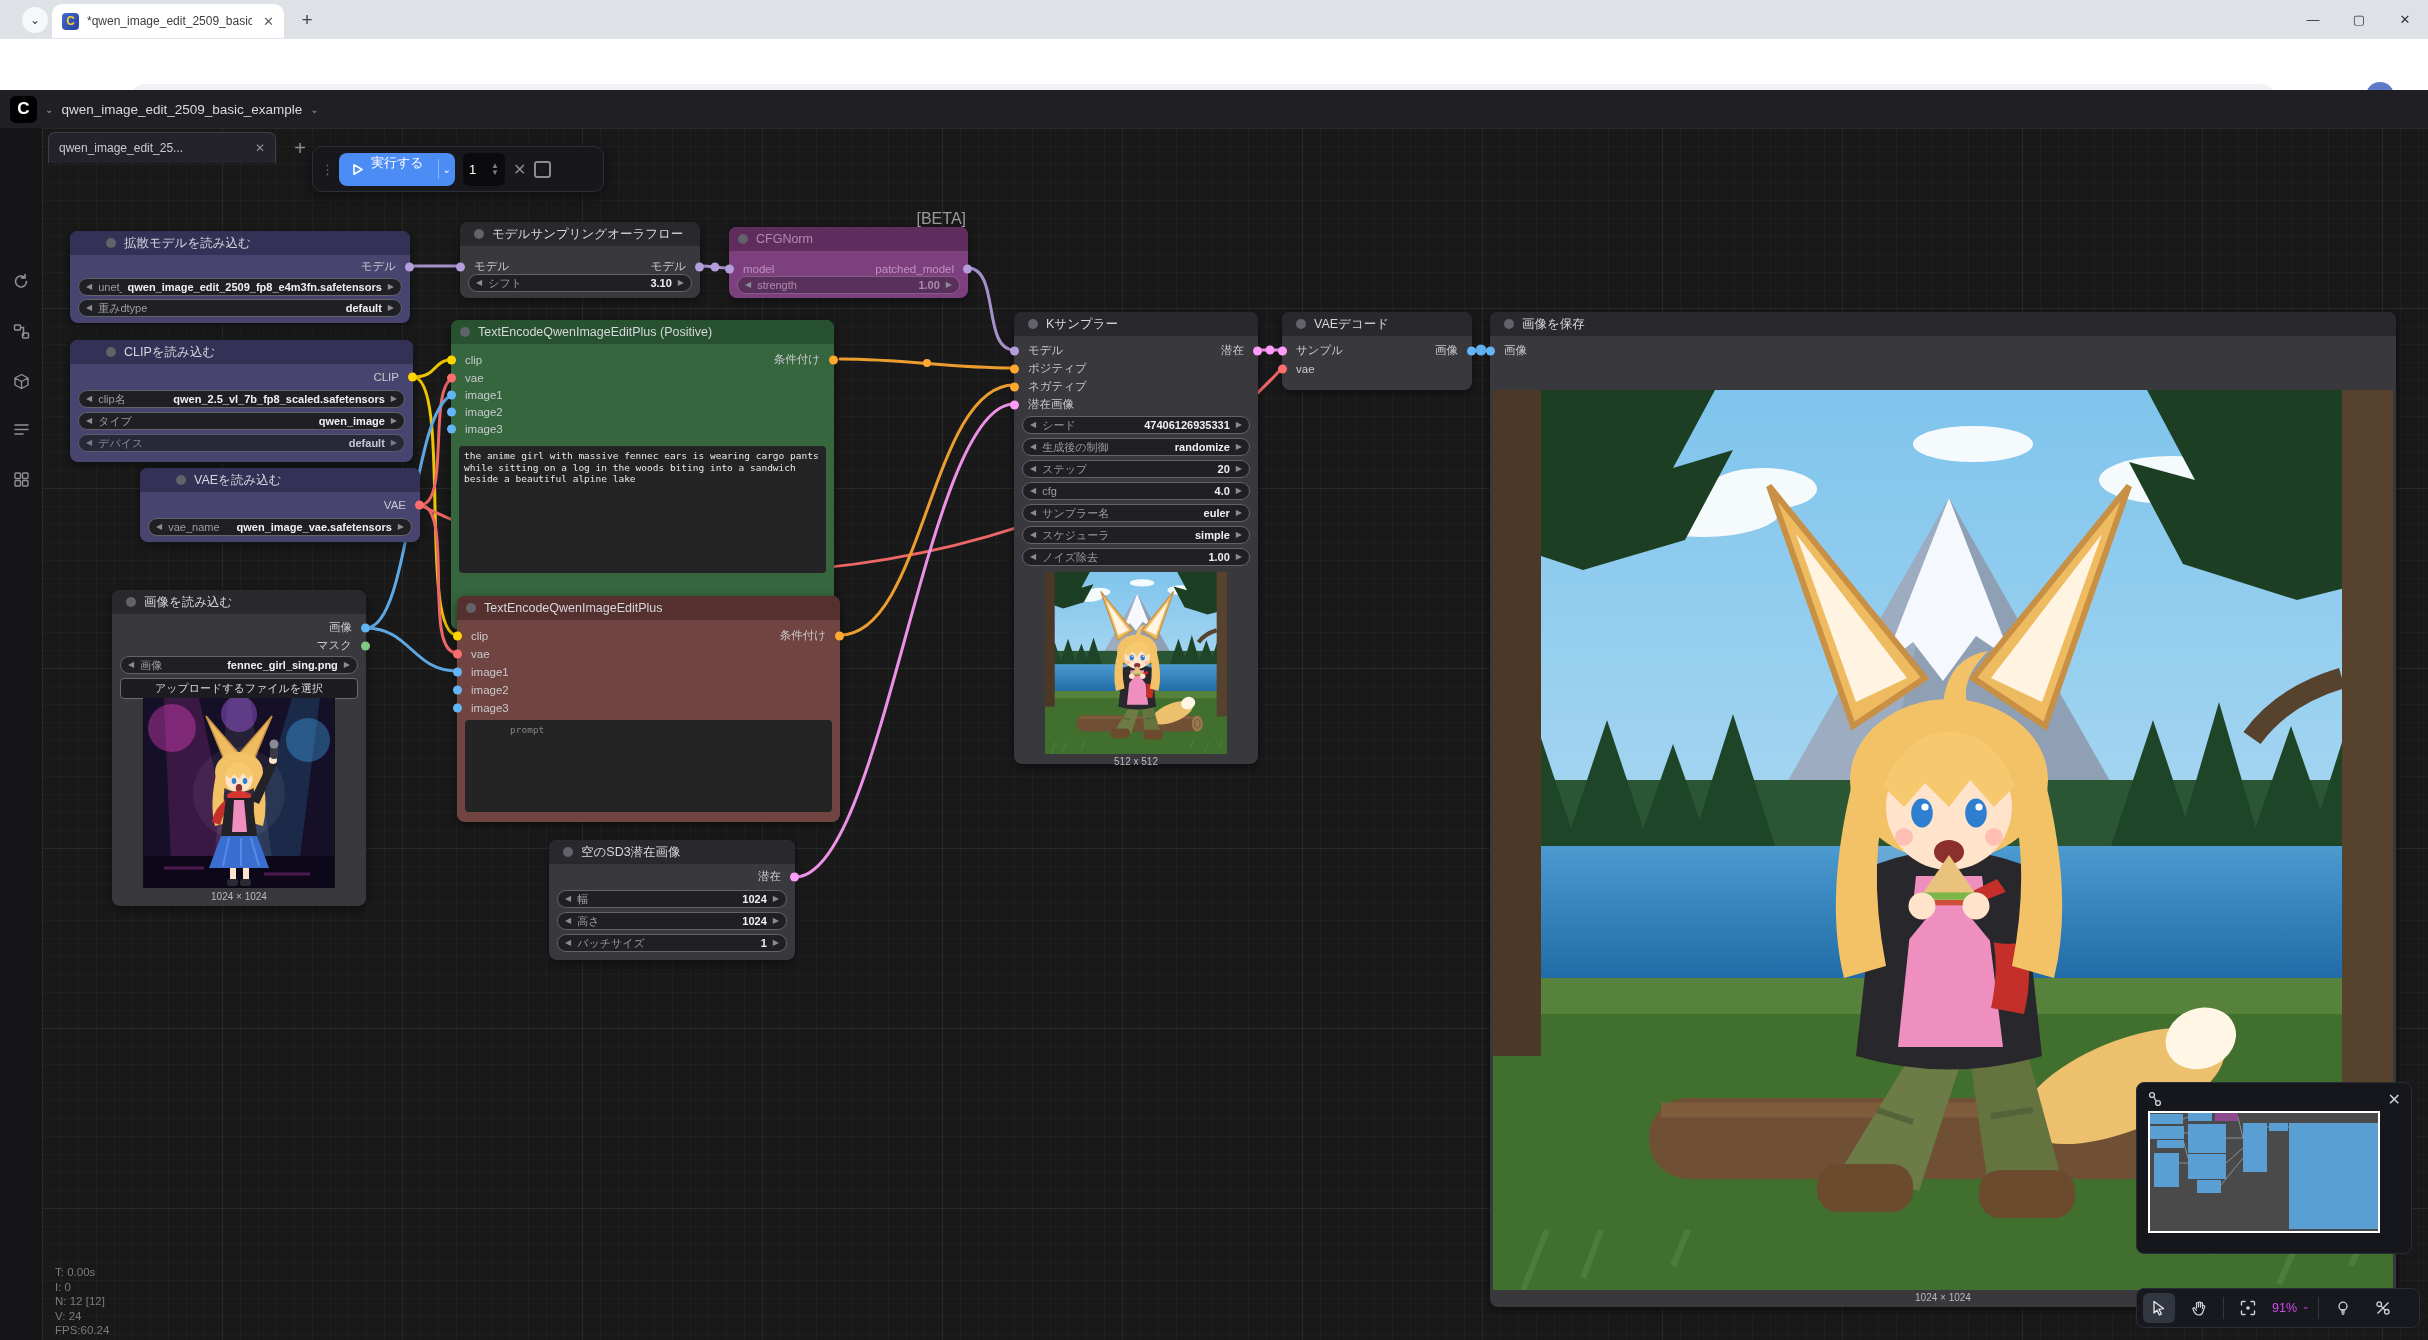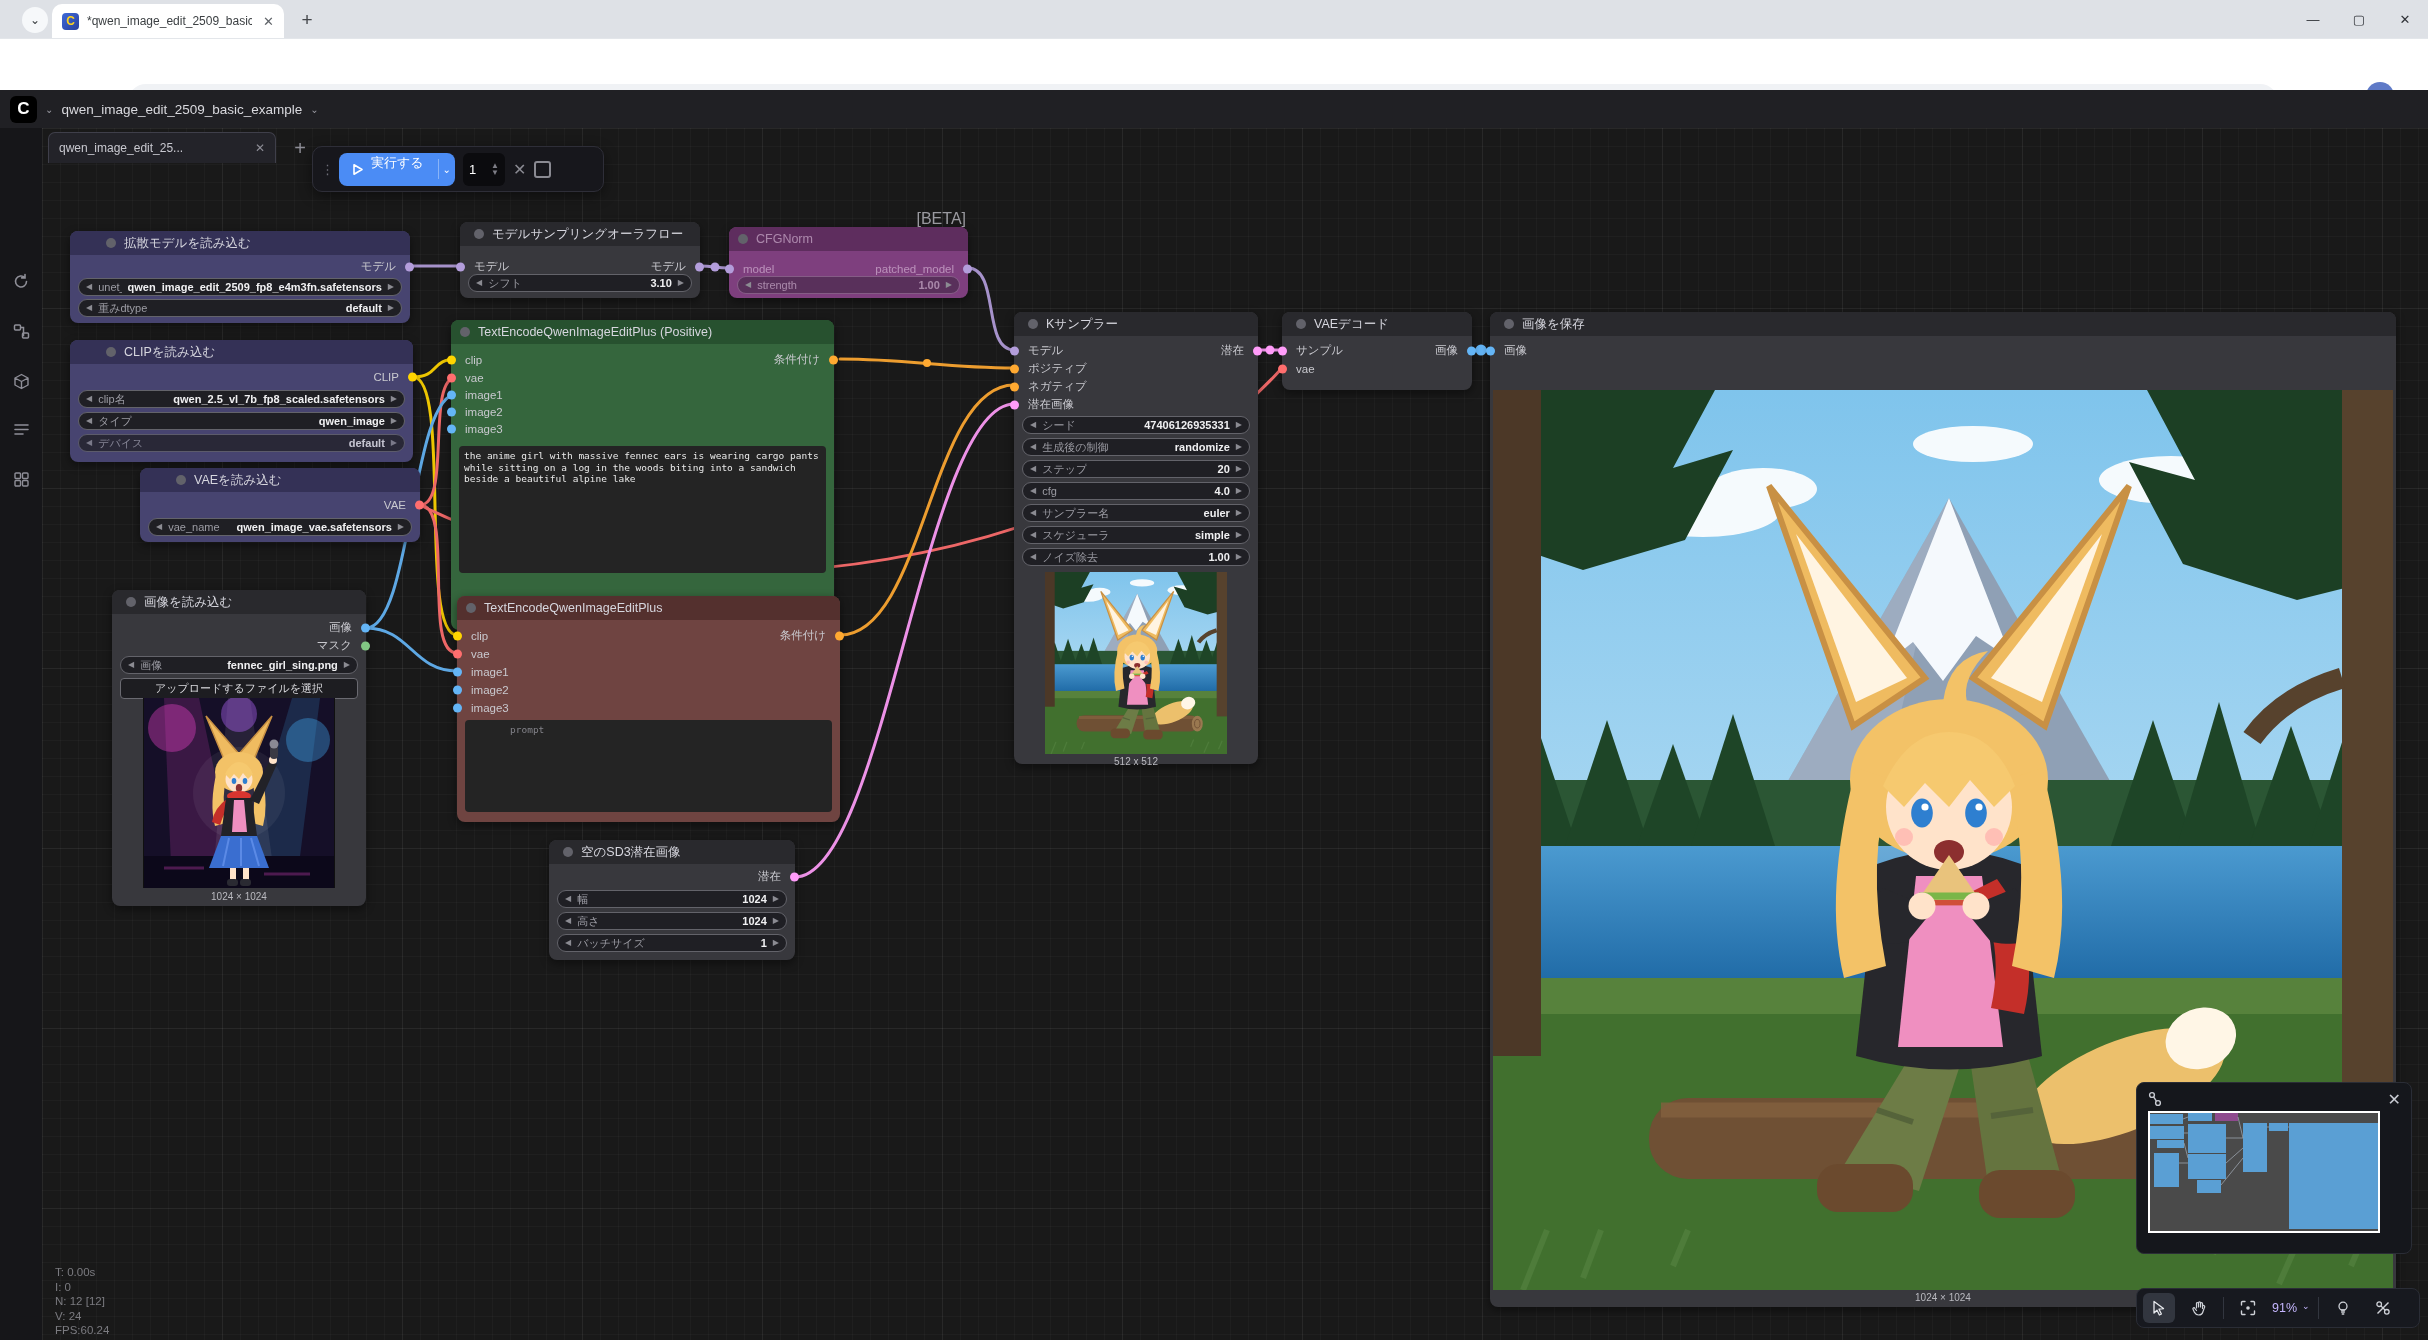--- a/index.html
+++ b/index.html
@@ -81,21 +81,21 @@
   .stats{left:55px;top:1265px;color:#7b7b80;font-size:11.5px;line-height:14.5px;z-index:6;}
   
   .minimap{left:2136px;top:1082px;width:274px;height:170px;background:#15171c;border:1px solid #2a2d36;border-radius:8px;z-index:7;}
   .mmhead{position:absolute;left:10px;top:6px;right:10px;height:20px;display:flex;align-items:center;color:#c9ccd3;}
   .mmview{position:absolute;left:11px;top:28px;width:228px;height:118px;background:#4a4a4a;border:2px solid #fff;}
   
   .btoolsr{left:2136px;top:1288px;width:284px;height:40px;background:#17191f;border:1px solid #2a2d36;border-radius:8px;display:flex;align-items:center;padding:0 6px;box-sizing:border-box;gap:8px;z-index:7;}
   .tbtn{width:32px;height:30px;border-radius:6px;display:flex;align-items:center;justify-content:center;color:#cfd2d8;}
   .tbtn.sel{background:#32363f;}
   .tdiv{width:1px;height:22px;background:#32363f;}
-  .zoomlbl{color:#c4b5fd;font-size:12.5px;display:flex;align-items:flex-start;gap:5px;}
+  .zoomlbl{color:#d946ef;font-size:12.5px;display:flex;align-items:flex-start;gap:5px;}
 </style>
 </head>
 <body>
 
 <svg width="0" height="0" style="position:absolute">
   <defs>
     <linearGradient id="sky" x1="0" y1="0" x2="0" y2="1">
       <stop offset="0" stop-color="#7fc4ec"></stop>
         <stop offset="1" stop-color="#cfe9f7"></stop>
     </linearGradient>

